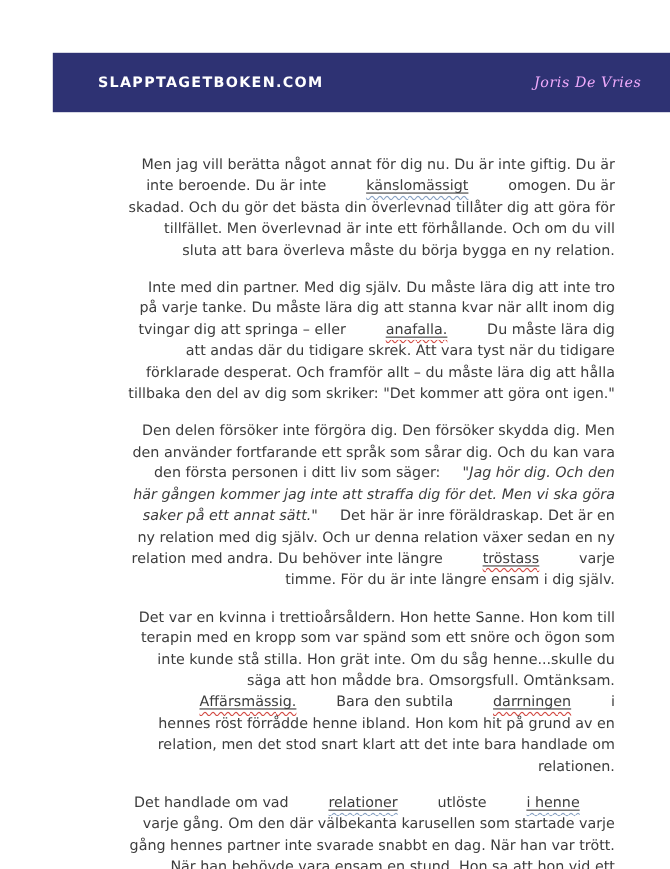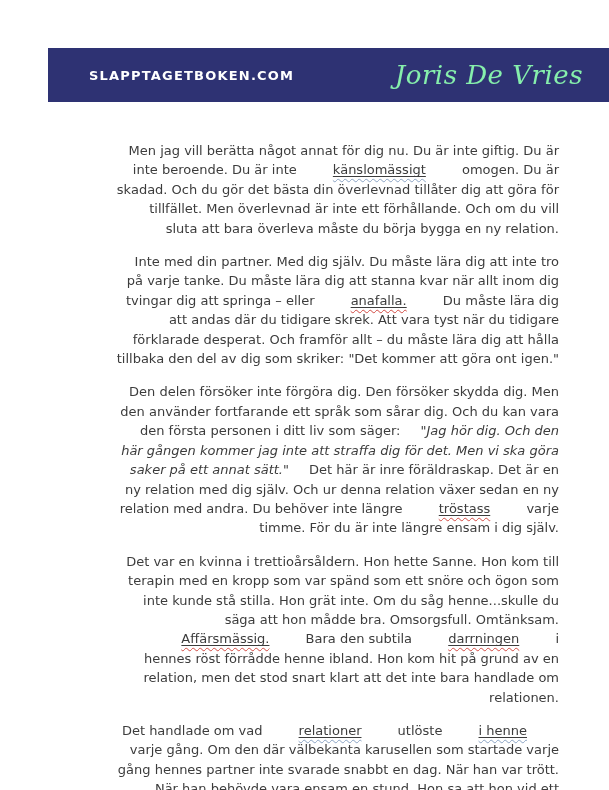--- a/index.html
+++ b/index.html
@@ -21,24 +21,24 @@
   }
   .site-title {
     color: #ffffff;
     font-weight: bold;
     font-size: 13px;
     letter-spacing: 1.2px;
     cursor: pointer;
     font-family: "DejaVu Sans", sans-serif;
   }
   .author-signature {
-    color: #86efac;
+    color: #f0abfc;
     font-family: "DejaVu Serif", "Liberation Serif", serif;
     font-style: italic;
-    font-size: 26px;
+    font-size: 13px;
     letter-spacing: 0.5px;
     text-align: right;
   }
   .article {
     padding: 23px 66px 0 67px;
     color: #3c3c3c;
     font-size: 13px;
     line-height: 19.4px;
   }
   .article p {

